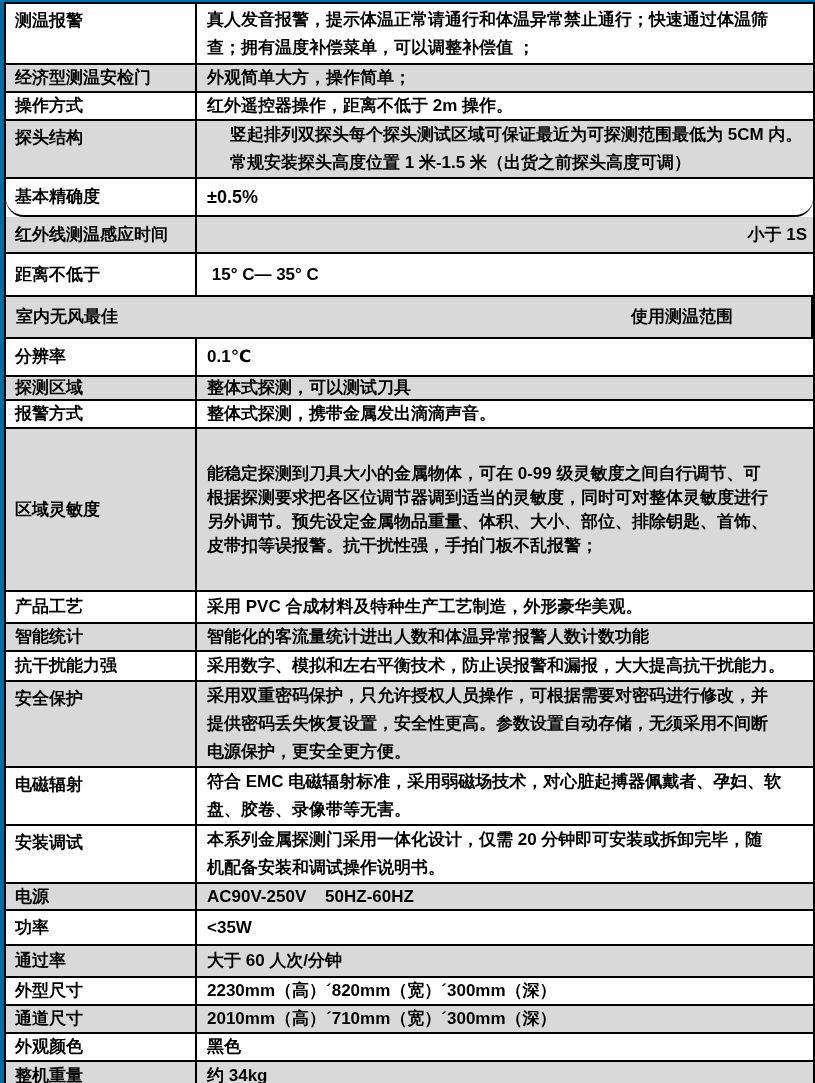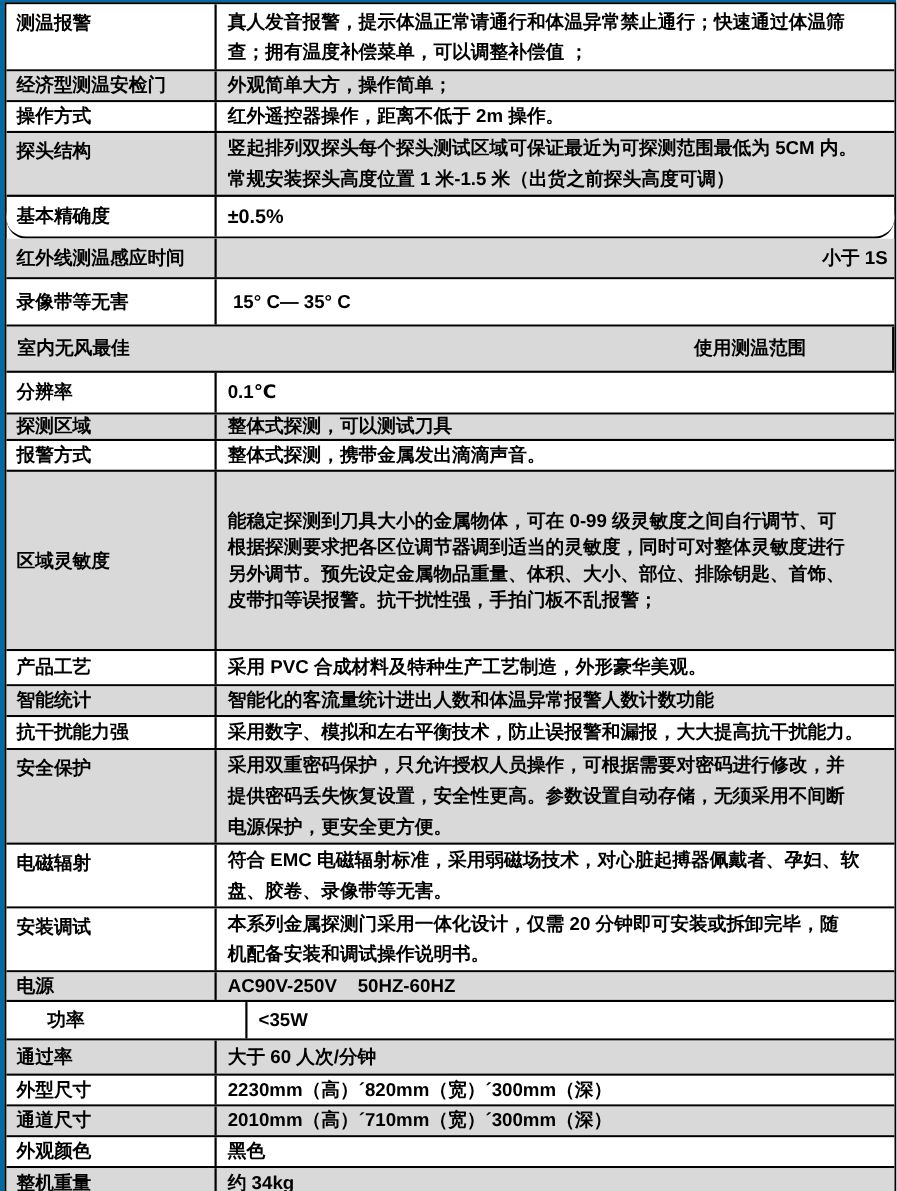--- a/index.html
+++ b/index.html
@@ -51,37 +51,37 @@
   .value {
     flex: 1 1 auto;
     padding-left: 10px;
     padding-right: 6px;
     white-space: pre-wrap;
   }
   
   .row:nth-child(1)  { min-height: 61px; }
   .row:nth-child(2)  { min-height: 28px; }
   .row:nth-child(3)  { min-height: 28px; }
-  .row:nth-child(4)  { min-height: 56px; }
+  .row:nth-child(4)  { min-height: 56px; gap: 23px; }
   .row:nth-child(5)  { min-height: 38px; border-radius: 18px; }
   .row:nth-child(6)  { min-height: 37px; text-align: right; }
   .row:nth-child(7)  { min-height: 43px; }
   .row:nth-child(8)  { min-height: 42px; }
   .row:nth-child(9)  { min-height: 38px; }
   .row:nth-child(10) { min-height: 24px; }
   .row:nth-child(11) { min-height: 28px; }
   .row:nth-child(12) { min-height: 163px; }
   .row:nth-child(13) { min-height: 32px; }
   .row:nth-child(14) { min-height: 28px; }
   .row:nth-child(15) { min-height: 30px; }
   .row:nth-child(16) { min-height: 85px; }
   .row:nth-child(17) { min-height: 57px; }
   .row:nth-child(18) { min-height: 56px; }
   .row:nth-child(19) { min-height: 27px; }
-  .row:nth-child(20) { min-height: 35px; padding-left: 28px; }
+  .row:nth-child(20) { min-height: 35px; }
   .row:nth-child(21) { min-height: 32px; }
   .row:nth-child(22) { min-height: 28px; }
   .row:nth-child(23) { min-height: 28px; }
   .row:nth-child(24) { min-height: 28px; }
   .row:nth-child(25) { min-height: 27px; }
   
   .row:nth-child(1) .value,
   .row:nth-child(4) .value,
   .row:nth-child(16) .value,
   .row:nth-child(17) .value,
@@ -144,21 +144,21 @@
 
     <div class="row shaded">
       <div class="cell label">
           <span>红外线测温感应时间</span>
         </div>
       <div class="cell value">小于 1S</div>
     </div>
 
     <div class="row">
       <div class="cell label">
-          <span>录像带等无害</span>
+          <span>距离不低于</span>
         </div>
       <div class="cell value"> 15° C— 35° C</div>
     </div>
 
     <div class="row shaded">
       <div class="cell value">室内无风最佳</div>
       <div class="cell label">
           <span>使用测温范围</span>
         </div>
     </div>

